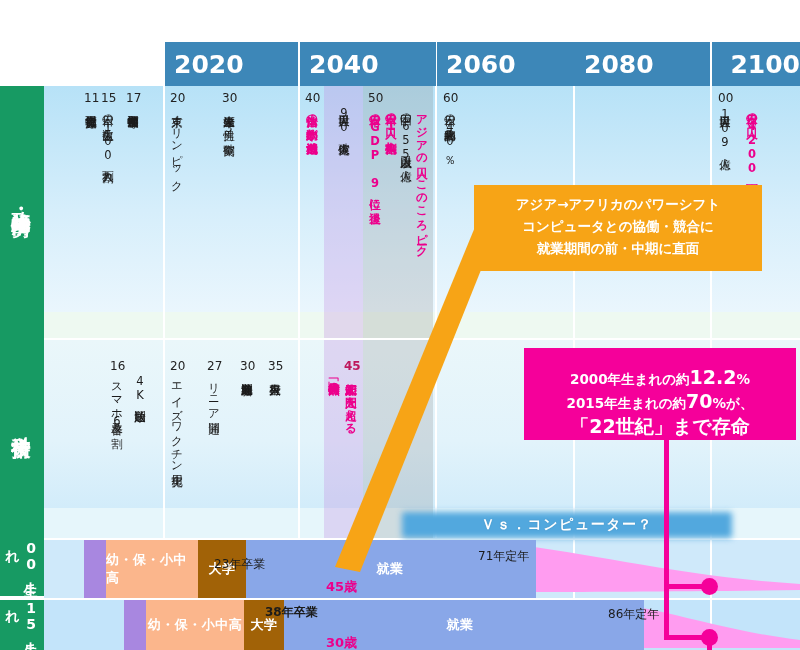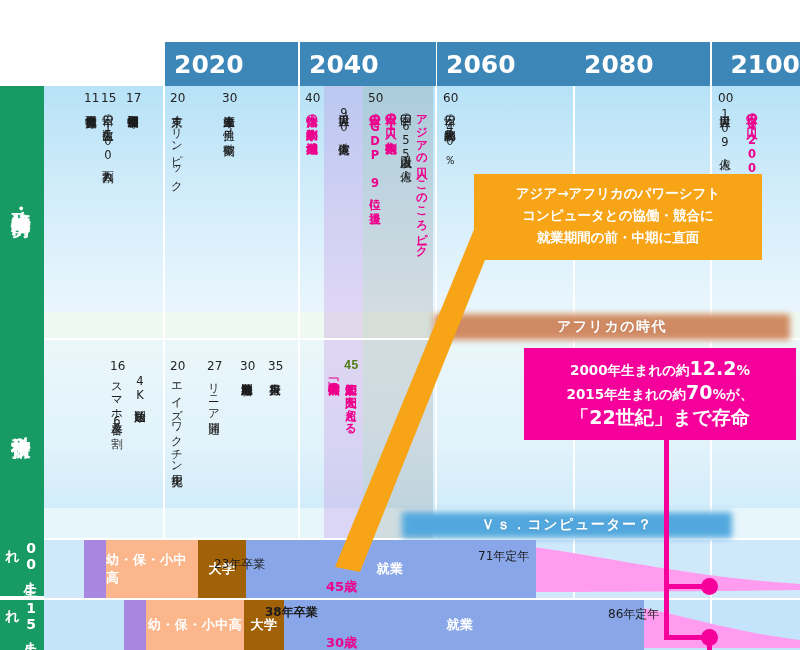--- a/index.html
+++ b/index.html
@@ -62,21 +62,21 @@
     font-size:12px;color:#222;font-weight:normal;
     text-align:left;line-height:12px;margin-bottom:3px;
   }
   .ev .vt{
     writing-mode:vertical-rl;text-orientation:upright;
     font-size:11.5px;line-height:13px;color:#1b1b1b;letter-spacing:0px;
     white-space:nowrap;
   }
   .ev.pink .yr{color:#222;}
   .ev.pink .vt{color:#ec008c;font-weight:bold;}
-  .ev.purple .yr{color:#4d7c0f;font-weight:bold;font-family:Liberation Mono, monospace;}
+  .ev.purple .yr{color:#be185d;font-weight:bold;}
   .ev.purple .vt{color:#ec008c;font-weight:bold;}
 
   
   .erabar{
     position:absolute;height:26px;color:#fff;font-weight:bold;font-size:14px;
     display:flex;align-items:center;justify-content:center;letter-spacing:1.5px;
     filter:blur(0px);
   }
   .erabar .lbl{position:relative;z-index:2;text-shadow:0 0 2px rgba(0,0,0,.12);}
   .erabar::before{
@@ -89,21 +89,21 @@
   .era-comp::before{background:#52a8de;}
 
   
   .callout-orange{
     position:absolute;background:#f7a416;color:#fff;font-weight:bold;
     font-size:13.5px;line-height:22px;text-align:center;
     padding:8px 10px;box-sizing:border-box;z-index:7;
   }
   .callout-pink{
     position:absolute;background:#f5009a;color:#fff;z-index:7;
-    text-align:center;box-sizing:border-box;padding-top:9px;
+    text-align:center;box-sizing:border-box;padding-top:18px;
   }
   .callout-pink .l1,.callout-pink .l2{font-size:13.5px;font-weight:bold;line-height:22px;}
   .callout-pink .big{font-size:19px;}
   .callout-pink .l3{font-size:19px;font-weight:bold;line-height:25px;}
   .callout-pink .l3 .sm{font-size:19px;}
 
   .pointer{position:absolute;z-index:6;}
 
   
   .seg{
@@ -226,23 +226,20 @@
       <div class="vt">日本の高齢化率約40％</div>
     </div>
     <div class="ev" style="left:718px;top:50px;height:200px;">
       <div class="yr">00</div>
       <div class="vt">世界人口109億人</div>
     </div>
     <div class="ev pink" style="left:745px;top:64px;height:190px;">
       <div class="vt">日本の人口4200万人</div>
     </div>
 
-    <div class="erabar era-africa" style="left:434px;top:272px;width:356px;">
-      <span class="lbl">アフリカの時代</span>
-    </div>
 
     <div class="ev" style="left:110px;top:318px;height:140px;">
       <div class="yr">16</div>
       <div class="vt">スマホ普及率6割</div>
     </div>
     <div class="ev" style="left:133px;top:332px;height:130px;">
       <div class="vt">4K放送開始</div>
     </div>
     <div class="ev" style="left:170px;top:318px;height:140px;">
       <div class="yr">20</div>
@@ -268,21 +265,21 @@
       <div class="vt">「技術的特異点」？</div>
     </div>
 
     <div class="erabar era-comp" style="left:402px;top:470px;width:330px;">
       <span class="lbl">Ｖｓ．コンピューター？</span>
     </div>
 
     <svg class="pointer" style="left:290px;top:130px;width:250px;height:400px;" viewBox="0 0 250 400">
       <polygon points="192,38 215,38 70,400 45,395" fill="#f7a416"></polygon>
     </svg>
-    <div class="callout-orange" style="left:474px;top:132px;width:288px;height:86px;">
+    <div class="callout-orange" style="left:474px;top:143px;width:288px;height:86px;">
       <div>アジア→アフリカのパワーシフト</div>
       <div>コンピュータとの協働・競合に</div>
       <div>就業期間の前・中期に直面</div>
     </div>
 
     <div class="callout-pink" style="left:524px;top:306px;width:272px;height:92px;">
       <div class="l1">
         <span>2000年生まれの約</span><span class="big">12.2</span><span>%</span>
       </div>
       <div class="l2">

